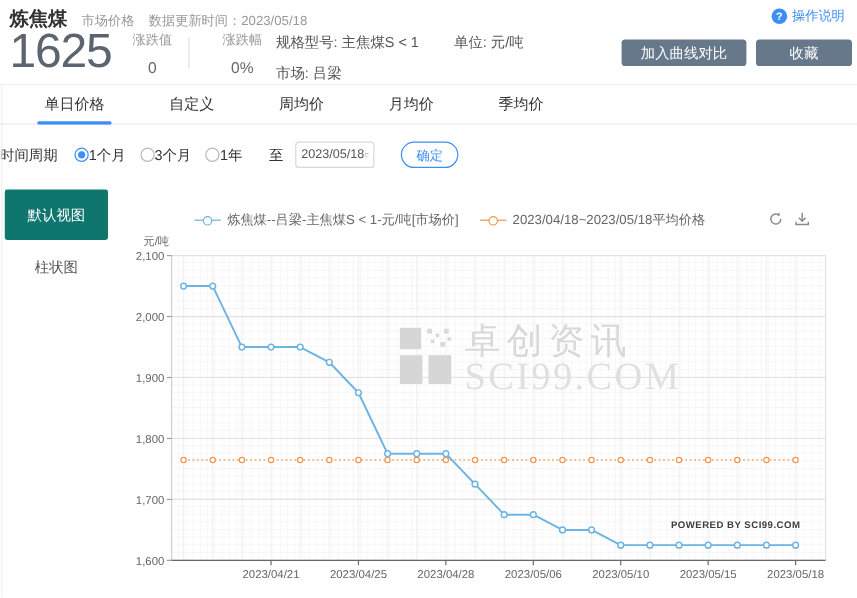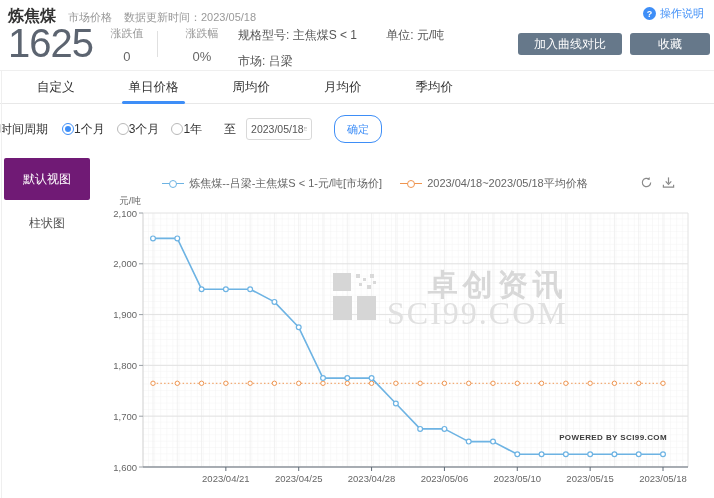--- a/index.html
+++ b/index.html
@@ -16,21 +16,21 @@
   .help { position:absolute; right:10px; top:6px; display:flex; align-items:center; gap:4px;
           color:#3e8ef7; font-size:11px; cursor:pointer; }
   .qicon { width:13px; height:13px; border-radius:50%; background:#3e8ef7; color:#fff;
            font-size:9px; font-weight:bold; display:flex; align-items:center; justify-content:center; }
   .hdr-row2 { position:absolute; left:8px; top:22px; display:flex; align-items:flex-start; }
   .big-price { font-size:40px; line-height:42px; color:#5c6470; letter-spacing:-1px; }
   .chg { margin-left:14px; margin-top:4px; text-align:center; min-width:40px; }
   .chg .lbl { font-size:11px; color:#999; }
   .chg .val { font-size:13px; color:#666; margin-top:8px; }
   .vdiv { width:1px; height:26px; background:#e0e0e0; margin:9px 10px 0 10px; }
-  .spec { margin-left:16px; margin-top:5px; font-size:12px; color:#555; }
+  .spec { margin-left:8px; margin-top:5px; font-size:12px; color:#555; }
   .spec .row { margin-bottom:9px; }
   .spec .unit { margin-left:26px; }
   .hdr-btns { position:absolute; right:4px; top:33px; display:flex; gap:8px; }
   .gbtn { min-width:80px; height:22px; padding:0 16px; background:#66788a; color:#fff;
           font-size:12px; border:none; border-radius:3px; cursor:pointer; }
   
   .tabs { position:absolute; left:0; top:70px; width:714px; height:34px;
           border-top:1px solid #efefef; border-bottom:1px solid #e8e8e8;
           display:flex; padding-left:10px; background:#fff; }
   .tab { position:relative; padding:0 27px; line-height:32px; font-size:12.5px; color:#333; cursor:pointer; }
@@ -41,26 +41,26 @@
             display:flex; align-items:center; background:#fff; }
   .flabel { font-size:12px; color:#333; margin-right:14px; }
   .radio-opt { display:flex; align-items:center; margin-right:12px; font-size:12px; color:#333; cursor:pointer; }
   .radio { width:12px; height:12px; border:1px solid #b9b9b9; border-radius:50%; background:#fff; position:relative; }
   .radio.on { border-color:#3e8ef7; }
   .radio.on::after { content:''; position:absolute; inset:2px; border-radius:50%; background:#3e8ef7; }
   .date-input { width:66px; height:22px; border:1px solid #d9d9d9; border-radius:3px;
                 display:flex; align-items:center; justify-content:space-between;
                 padding:0 4px; font-size:10.5px; color:#555; background:#fff; cursor:pointer; }
   .to { margin:0 10px; font-size:12px; color:#333; }
-  .confirm { margin-left:22px; width:48px; height:28px; border:1px solid #3e8ef7; color:#3e8ef7;
+  .confirm { margin-left:22px; width:48px; height:22px; border:1px solid #3e8ef7; color:#3e8ef7;
              background:#fff; border-radius:11px; font-size:11px; cursor:pointer; }
   
   .lborder { position:absolute; left:1px; top:70px; width:1px; height:428px; background:#efefef; }
   
-  .side-item1 { position:absolute; left:4px; top:158px; width:86px; height:42px; background:#701a75;
+  .side-item1 { position:absolute; left:4px; top:158px; width:86px; height:42px; background:#0f766e;
                 color:#fff; font-size:12px; display:flex; align-items:center; justify-content:center;
                 border-radius:2px; cursor:pointer; }
   .side-item2 { position:absolute; left:4px; top:212px; width:86px; height:22px; color:#555;
                 font-size:12px; display:flex; align-items:center; justify-content:center; cursor:pointer; }
   
   .chart { position:absolute; left:105px; top:172px; width:600px; height:326px; }
   .legend { position:absolute; left:0; top:4px; width:540px; display:flex; justify-content:center;
             align-items:center; gap:18px; font-size:11px; color:#666; }
   .litem { display:flex; align-items:center; gap:5px; cursor:pointer; }
   .lmark { position:relative; width:22px; height:10px; }
@@ -68,21 +68,21 @@
   .lmark::after { content:''; position:absolute; left:7px; top:1px; width:6px; height:6px;
                   border:1.2px solid currentColor; border-radius:50%; background:#fff; }
   .lm-blue { color:#6db3e3; }
   .lm-orange { color:#ef9550; }
   .chart-icons { position:absolute; right:30px; top:4px; display:flex; gap:9px; }
   .cicon { width:13px; height:13px; cursor:pointer; }
   #chart-svg { position:absolute; left:0; top:20px; }
   #chart-svg text { font-family:"Liberation Sans", sans-serif; }
   .wmark { position:absolute; left:228px; top:98px; display:flex; align-items:center; gap:10px;
            pointer-events:none; }
-  .wm-t1 { font-size:30px; font-weight:700; letter-spacing:5px; color:#d8d8d8; line-height:30px;text-align:right; }
+  .wm-t1 { font-size:30px; font-weight:400; letter-spacing:5px; color:#d8d8d8; line-height:30px; }
   .wm-t2 { font-family:"Liberation Serif", serif; font-size:32px; letter-spacing:2px;
            color:#e0e0e0; line-height:26px; }
   .powered { position:absolute; right:38px; top:261px; font-size:8px; font-weight:bold;
              color:#3c3c3c; letter-spacing:0.4px; }
 </style>
 </head>
 <body>
 
 <div class="hdr">
   <div class="hdr-row1">
@@ -115,22 +115,22 @@
       </div>
     </div>
   </div>
   <div class="hdr-btns">
     <button class="gbtn">加入曲线对比</button>
     <button class="gbtn">收藏</button>
   </div>
 </div>
 
 <div class="tabs">
+  <div class="tab active">单日价格</div>
   <div class="tab">自定义</div>
-  <div class="tab active">单日价格</div>
   <div class="tab">周均价</div>
   <div class="tab">月均价</div>
   <div class="tab">季均价</div>
 </div>
 
 <div class="filter">
   <span class="flabel">时间周期</span>
   <label class="radio-opt">
     <span class="radio on"></span>
     <span>1个月</span>

